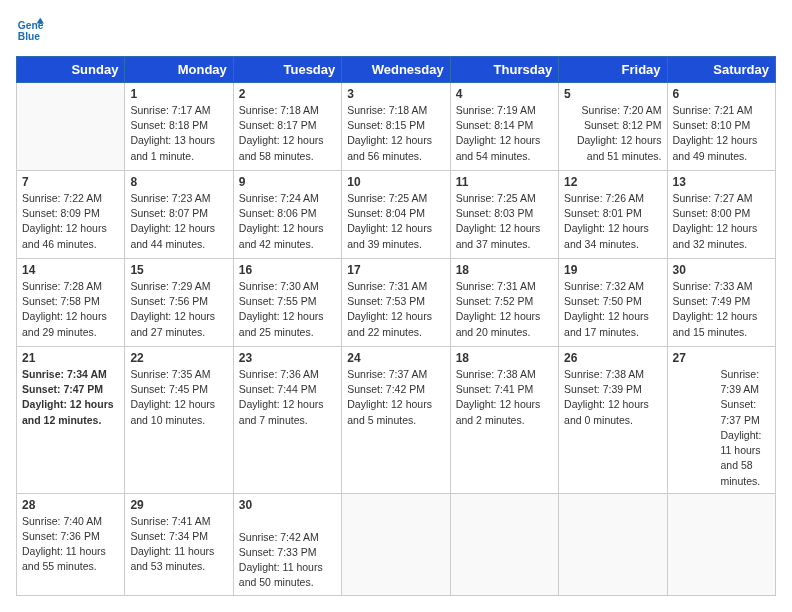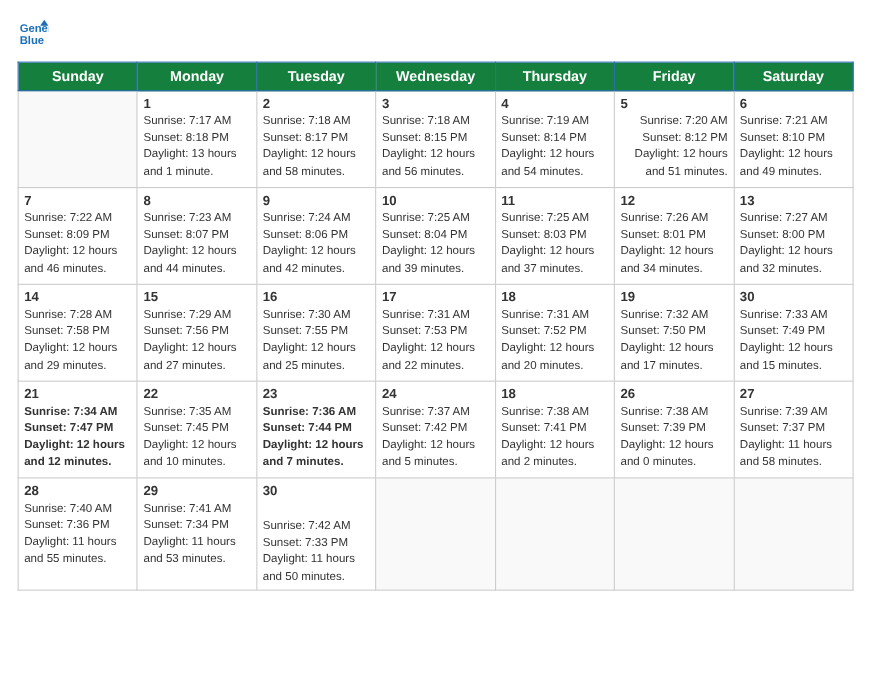--- a/index.html
+++ b/index.html
@@ -36,27 +36,27 @@
     .location {
       font-size: 14px;
       color: #555;
     }
     .calendar {
       width: 100%;
       border-collapse: collapse;
       border: 1px solid #ccc;
     }
     .calendar th {
-      background: #15803d;
+      background: #1d4ed8;
       color: #fff;
       font-size: 13px;
       font-weight: bold;
       padding: 5px 6px;
       border: 1px solid #2b6cb0;
-      text-align: center;
+      text-align: right;
     }
     .calendar td {
       border: 1px solid #ccc;
       vertical-align: top;
       padding: 4px 5px;
       width: calc(100% / 7);
       min-height: 80px;
       font-size: 11px;
       color: #333;
     }
@@ -273,21 +273,21 @@
         </td>
         <td>
           <span class="day-num">22</span>
           <div class="day-info" style="white-space: pre-line;">Sunrise: 7:35 AM
 Sunset: 7:45 PM
 Daylight: 12 hours
 and 10 minutes.</div>
         </td>
         <td>
           <span class="day-num">23</span>
-          <div class="day-info" style="white-space: pre-line; font-weight: bold;">Sunrise: 7:36 AM
+          <div class="day-info" style="white-space: pre-line;">Sunrise: 7:36 AM
 Sunset: 7:44 PM
 Daylight: 12 hours
 and 7 minutes.</div>
         </td>
         <td>
           <span class="day-num">24</span>
           <div class="day-info" style="white-space: pre-line;">Sunrise: 7:37 AM
 Sunset: 7:42 PM
 Daylight: 12 hours
 and 5 minutes.</div>
@@ -301,21 +301,21 @@
         </td>
         <td>
           <span class="day-num">26</span>
           <div class="day-info" style="white-space: pre-line;">Sunrise: 7:38 AM
 Sunset: 7:39 PM
 Daylight: 12 hours
 and 0 minutes.</div>
         </td>
         <td>
           <span class="day-num">27</span>
-          <div class="day-info" style="white-space: pre-line;">Sunrise: 7:39 AM
+          <div class="day-info" style="white-space: pre-line; margin-left: 48px;">Sunrise: 7:39 AM
 Sunset: 7:37 PM
 Daylight: 11 hours
 and 58 minutes.</div>
         </td>
       </tr>
       <tr class="last-row">
         <td>
           <span class="day-num">28</span>
           <div class="day-info" style="white-space: pre-line;">Sunrise: 7:40 AM
 Sunset: 7:36 PM

